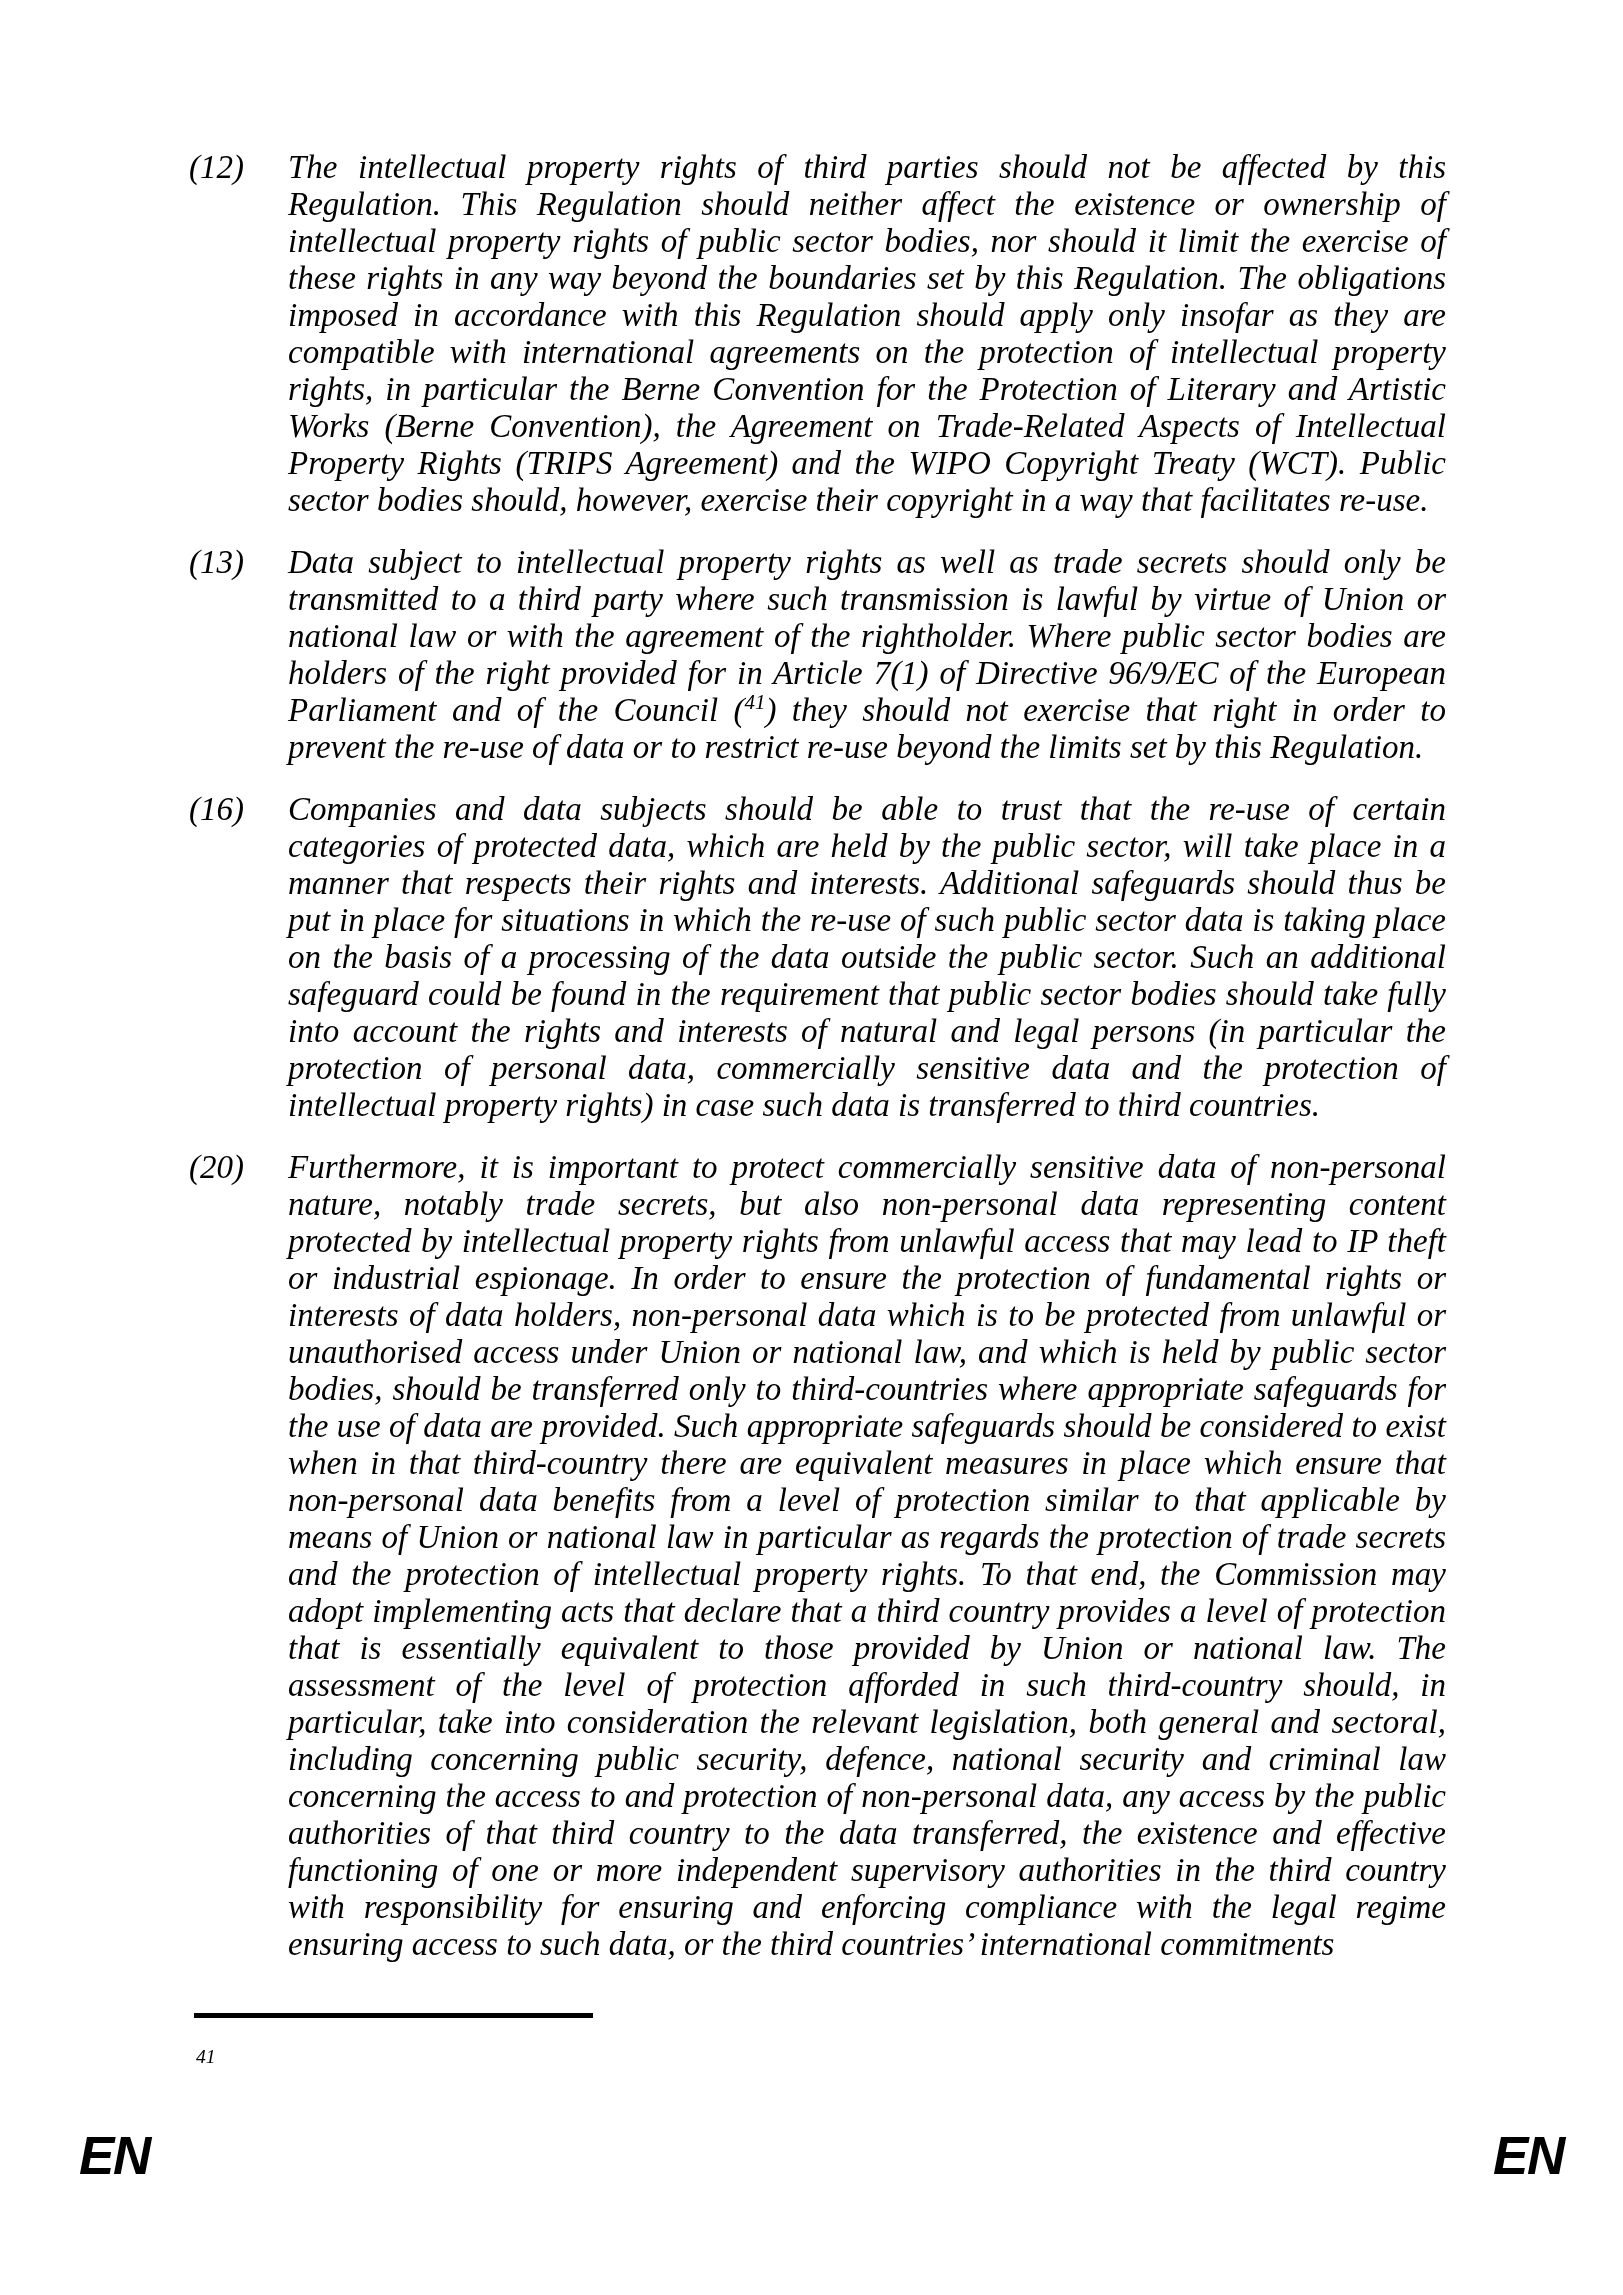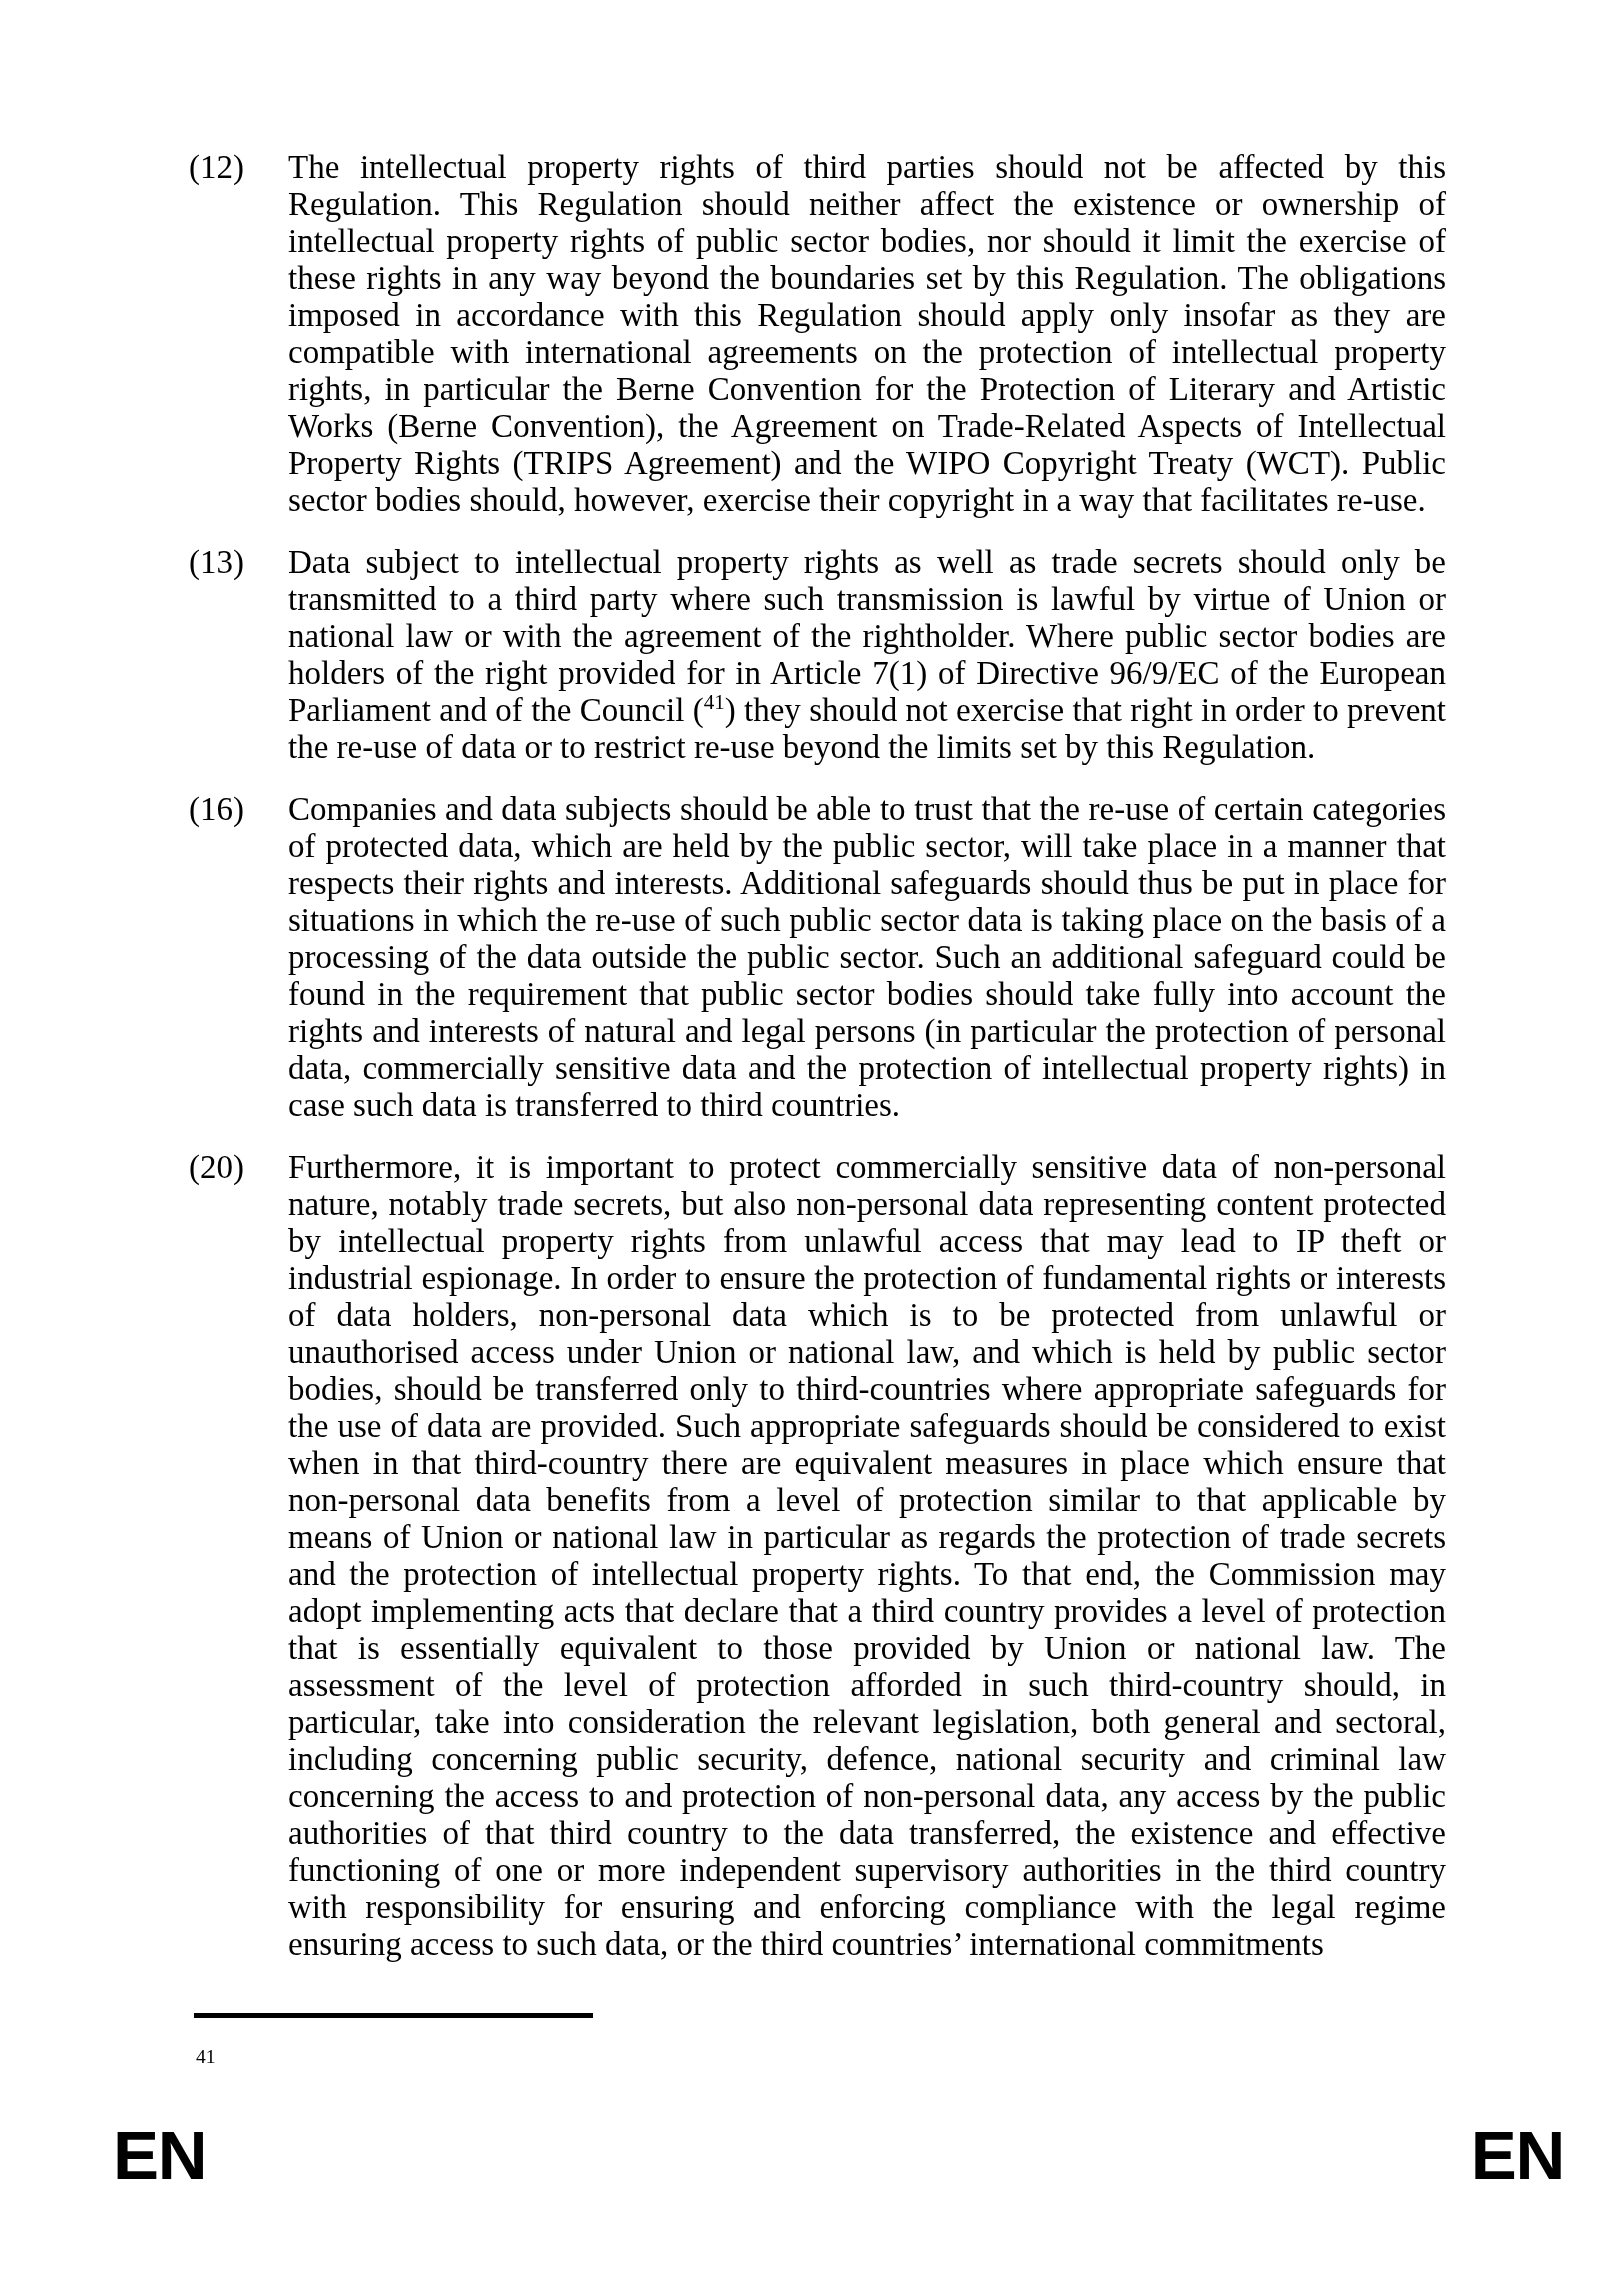--- a/index.html
+++ b/index.html
@@ -8,20 +8,21 @@
     background: #ffffff;
   }
   .page {
     position: relative;
     width: 1623px;
     height: 2295px;
     background: #ffffff;
     color: #000000;
     font-family: "Liberation Serif", serif;
     overflow: hidden;
+    font-style: italic;
   }
   .body-text {
     position: absolute;
     top: 149px;
     left: 288px;
     width: 1158px;
     font-size: 33px;
     line-height: 37px;
     text-align: justify;
   }
@@ -62,24 +63,23 @@
     width: 1152px;
     font-size: 27.5px;
     line-height: 35px;
     text-align: justify;
   }
   .lang-marker {
     position: absolute;
     top: 2123px;
     font-family: "Liberation Sans", sans-serif;
     font-weight: bold;
-    font-size: 69px;
+    font-size: 53px;
     line-height: 65px;
     letter-spacing: -1.3px;
-    margin-left: 34px;
   }
   .lang-left { left: 79px; }
   .lang-right { right: 59px; }
   .page-number {
     position: absolute;
     top: 2154px;
     left: 0;
     right: 0;
     text-align: center;
     font-size: 31px;

